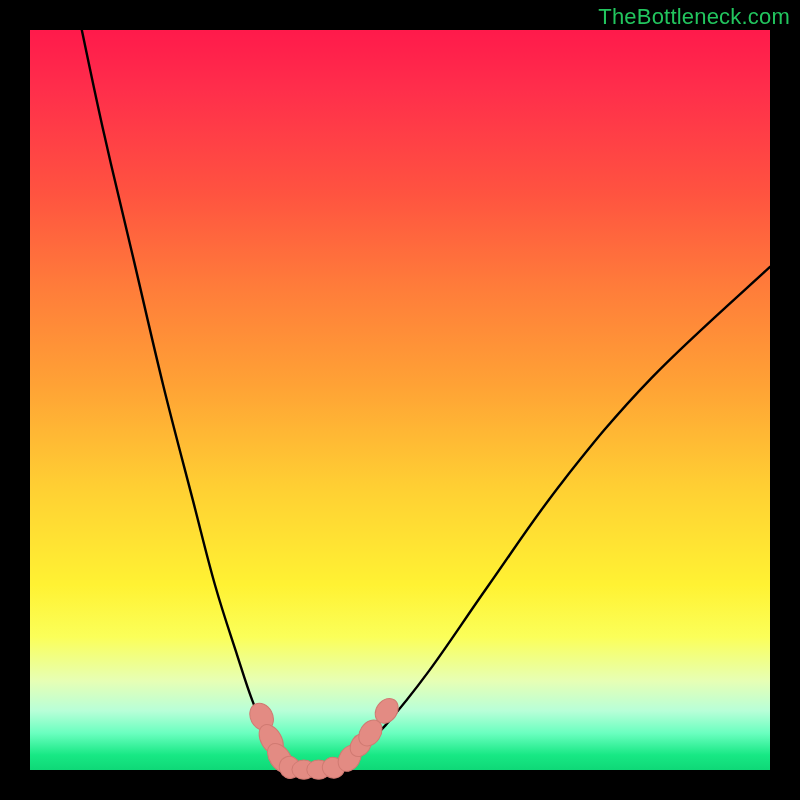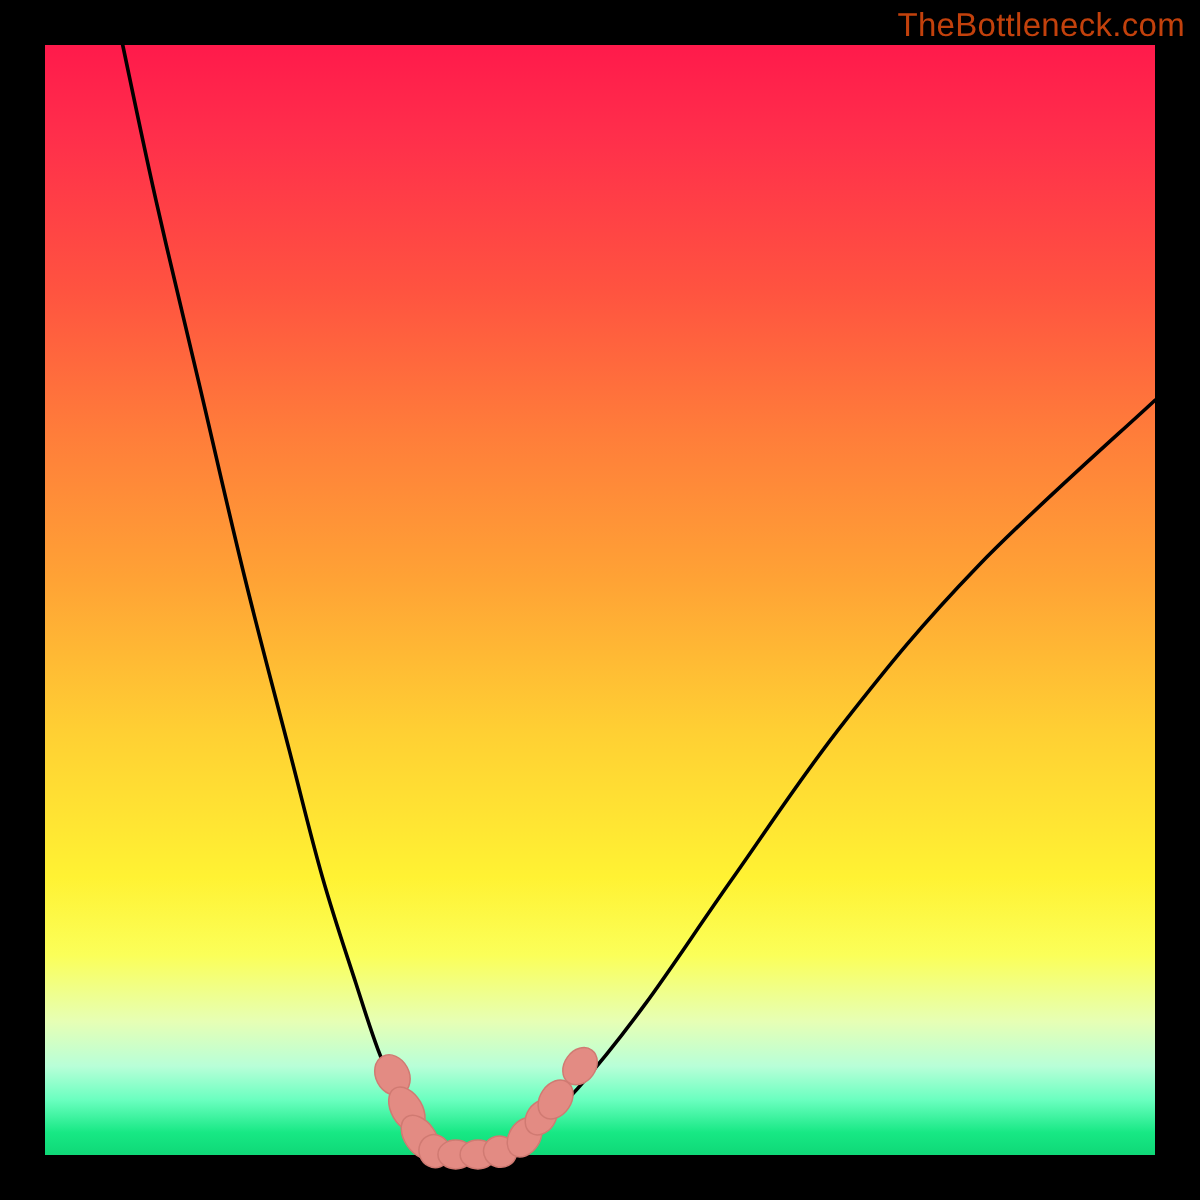--- a/index.html
+++ b/index.html
@@ -38,21 +38,21 @@
       #b8ffd8 92%,
       #6bffc0 95%,
       #17e884 98%,
       #0fd877 100%
     );
   }
   .watermark {
     position: absolute;
     top: 4px;
     right: 10px;
-    color: #c2410c;
+    color: #22c55e;
     font-size: 22px;
     letter-spacing: 0.2px;
     font-weight: 400;
   }
   svg.curve {
     position: absolute;
     left: 0;
     top: 0;
     width: 740px;
     height: 740px;

